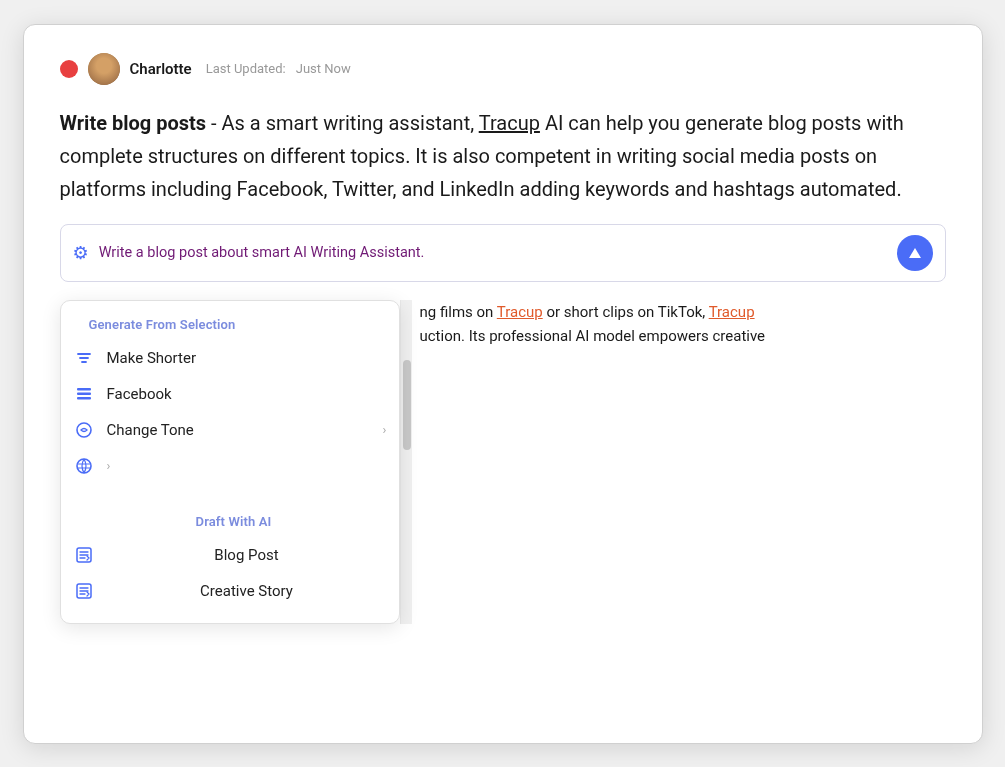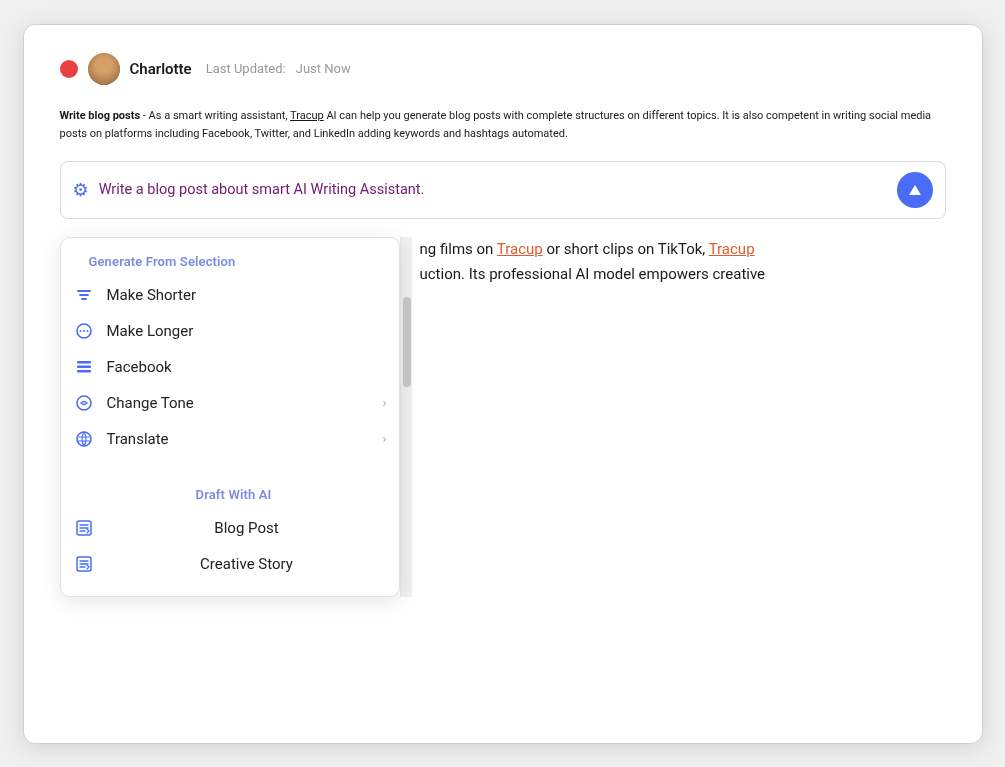--- a/index.html
+++ b/index.html
@@ -59,21 +59,21 @@
     .last-updated-label {
       font-size: 13px;
       color: #999;
       margin-left: 4px;
     }
     .last-updated-value {
       font-size: 13px;
       color: #999;
     }
     .content-area {
-      font-size: 11px;
+      font-size: 20px;
       color: #1a1a1a;
       line-height: 1.65;
       margin-bottom: 18px;
     }
     .content-area .bold {
       font-weight: 700;
     }
     .content-area .link {
       color: #1a1a1a;
       text-decoration: underline;
@@ -234,31 +234,20 @@
 
       <div class="menu-item">
         <span class="menu-item-icon">
           <svg width="18" height="18" viewBox="0 0 18 18" fill="none">
             <path d="M3 5h12M5 9h8M7 13h4" stroke="#4a6cf7" stroke-width="1.8" stroke-linecap="round"></path>
           </svg>
         </span>
         <span class="menu-item-label">Make Shorter</span>
       </div>
 
-      <div class="menu-item">
-        <span class="menu-item-icon">
-          <svg width="18" height="18" viewBox="0 0 18 18" fill="none">
-            <circle cx="9" cy="9" r="7" stroke="#4a6cf7" stroke-width="1.6"></circle>
-            <circle cx="5.5" cy="9" r="1" fill="#4a6cf7"></circle>
-            <circle cx="9" cy="9" r="1" fill="#4a6cf7"></circle>
-            <circle cx="12.5" cy="9" r="1" fill="#4a6cf7"></circle>
-          </svg>
-        </span>
-        <span class="menu-item-label">Make Longer</span>
-      </div>
 
       <div class="menu-item">
         <span class="menu-item-icon">
           <svg width="18" height="18" viewBox="0 0 18 18" fill="none">
             <rect x="2" y="3" width="14" height="2.5" rx="1" fill="#4a6cf7"></rect>
             <rect x="2" y="7.5" width="14" height="2.5" rx="1" fill="#4a6cf7"></rect>
             <rect x="2" y="12" width="14" height="2.5" rx="1" fill="#4a6cf7"></rect>
           </svg>
         </span>
         <span class="menu-item-label">Facebook</span>
@@ -277,21 +266,20 @@
 
       <div class="menu-item">
         <span class="menu-item-icon">
           <svg width="18" height="18" viewBox="0 0 18 18" fill="none">
             <circle cx="9" cy="9" r="7" stroke="#4a6cf7" stroke-width="1.6"></circle>
             <path d="M9 2 Q13 9 9 16" stroke="#4a6cf7" stroke-width="1.2" fill="none"></path>
             <path d="M9 2 Q5 9 9 16" stroke="#4a6cf7" stroke-width="1.2" fill="none"></path>
             <path d="M2.5 7h13M2.5 11h13" stroke="#4a6cf7" stroke-width="1.2"></path>
           </svg>
         </span>
-        <span class="menu-item-label">Translate</span>
         <span class="menu-item-arrow">›</span>
       </div>
 
       <div class="menu-divider-section">
         <div class="menu-section-label">Draft With AI</div>
 
         <div class="menu-item">
           <span class="menu-item-icon">
             <svg width="18" height="18" viewBox="0 0 18 18" fill="none">
               <rect x="2" y="2" width="14" height="14" rx="2" stroke="#4a6cf7" stroke-width="1.5"></rect>

